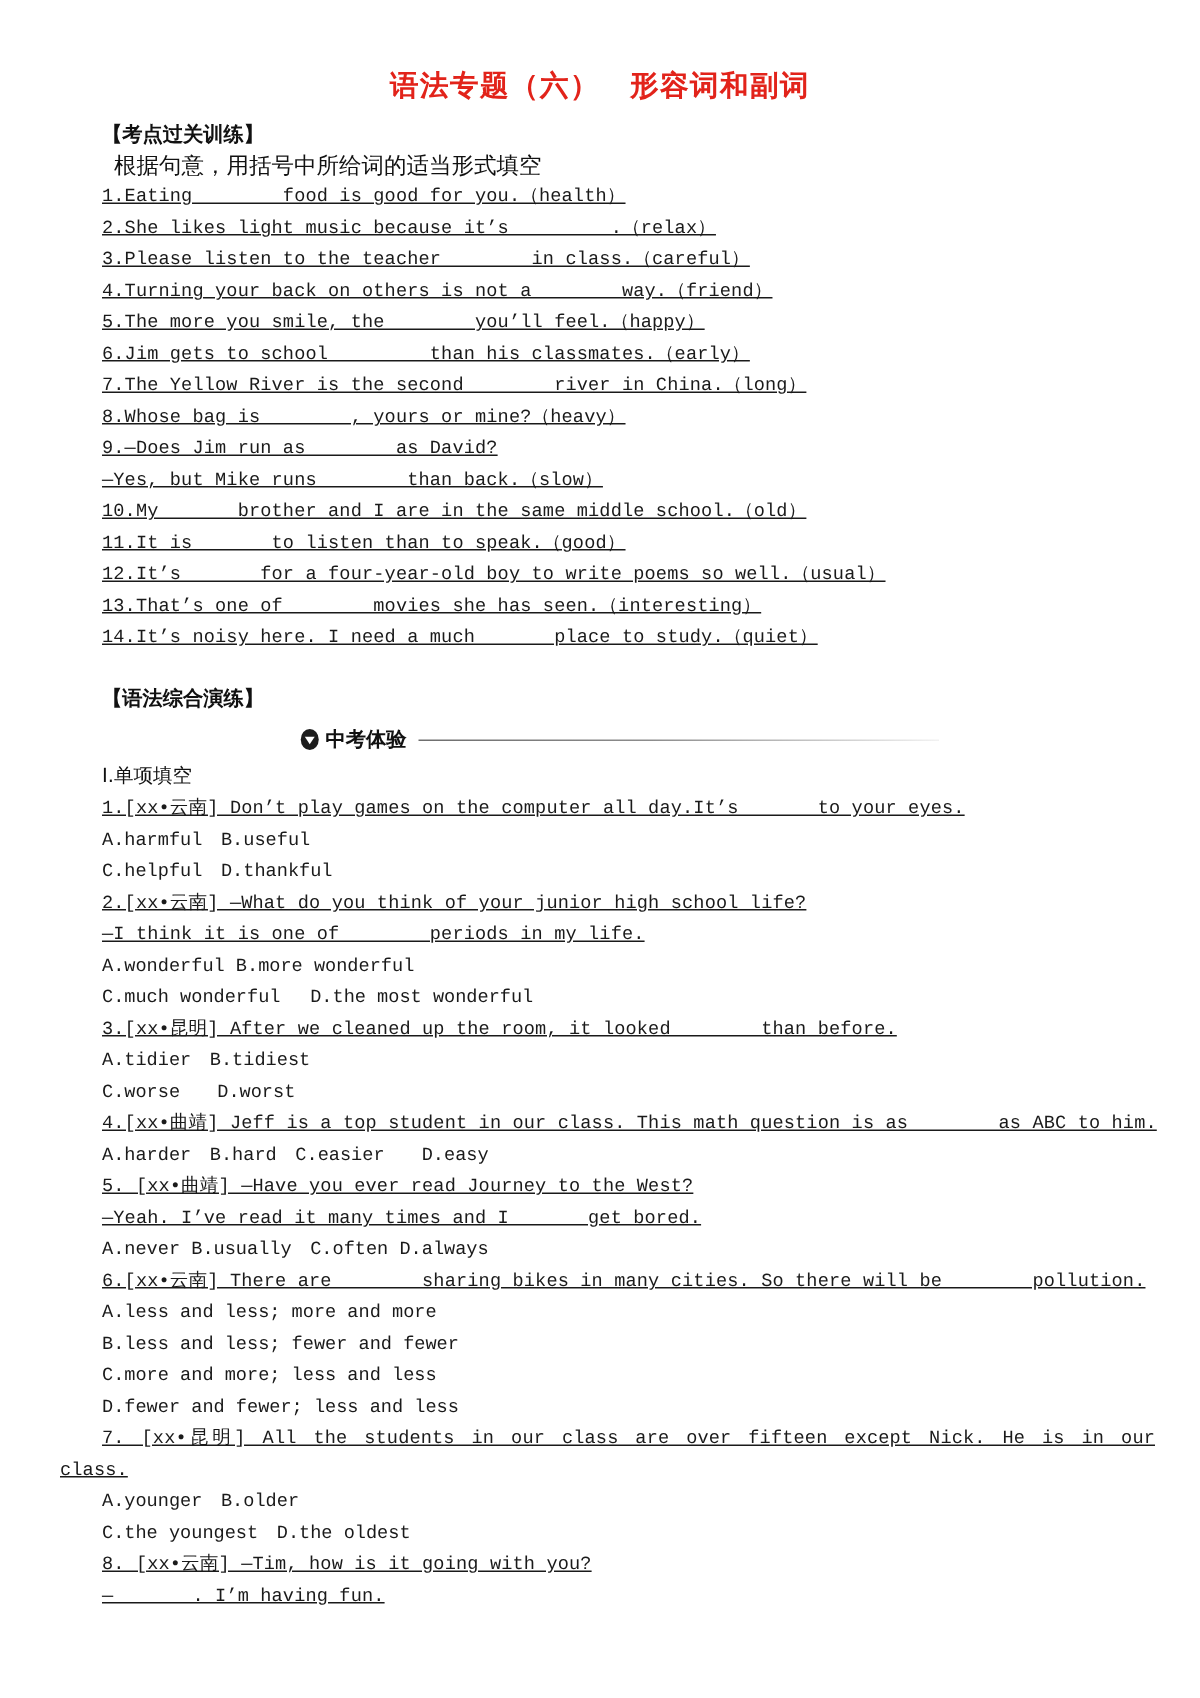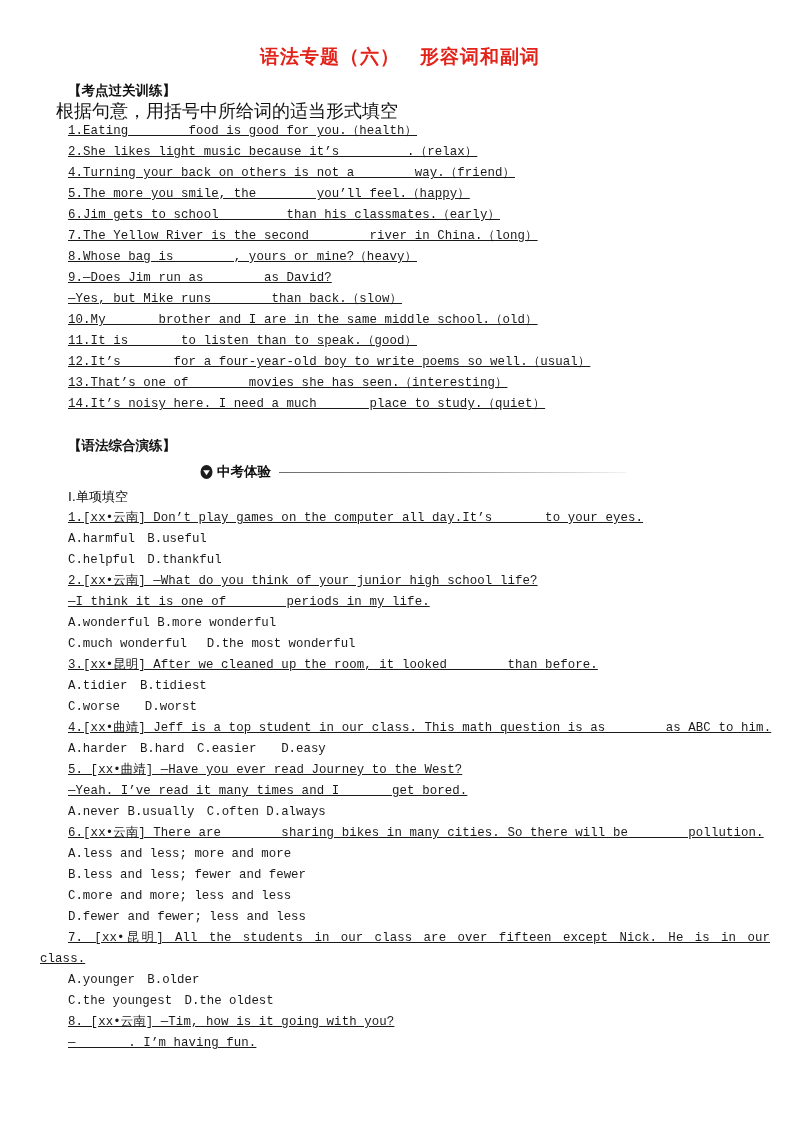--- a/index.html
+++ b/index.html
@@ -51,23 +51,23 @@
     font-size: 13.5px;
     font-weight: bold;
     color: #111;
     margin-left: 28px;
     line-height: 20px;
     white-space: pre;
   }
 
   .sub-instr {
     font-family: "DejaVu Sans", sans-serif;
-    font-size: 18px;
-    color: #111;
-    margin-left: 16px;
+    font-size: 15px;
+    color: #111;
+    margin-left: 36px;
     line-height: 21px;
     white-space: pre;
   }
 
   .q-line {
     font-family: "Liberation Mono", "DejaVu Sans Mono", monospace;
     font-size: 12.4px;
     line-height: 21px;
     margin-left: 28px;
     color: #1a1a1a;
@@ -146,20 +146,21 @@
 
   <div class="doc-title">语法专题（六）　形容词和副词</div>
 
   <div class="content">
 
     <div class="sec-head">【考点过关训练】</div>
     <div class="sub-instr">根据句意，用括号中所给词的适当形式填空</div>
 
     <div class="q-line">1.Eating        food is good for you.（health）</div>
     <div class="q-line">2.She likes light music because it’s         .（relax）</div>
+    <div class="q-line">3.Please listen to the teacher        in class.（careful）</div>
     <div class="q-line">4.Turning your back on others is not a        way.（friend）</div>
     <div class="q-line">5.The more you smile, the        you’ll feel.（happy）</div>
     <div class="q-line">6.Jim gets to school         than his classmates.（early）</div>
     <div class="q-line">7.The Yellow River is the second        river in China.（long）</div>
     <div class="q-line">8.Whose bag is        , yours or mine?（heavy）</div>
     <div class="q-line">9.—Does Jim run as        as David?</div>
     <div class="q-line">—Yes, but Mike runs        than back.（slow）</div>
     <div class="q-line">10.My       brother and I are in the same middle school.（old）</div>
     <div class="q-line">11.It is       to listen than to speak.（good）</div>
     <div class="q-line">12.It’s       for a four-year-old boy to write poems so well.（usual）</div>

